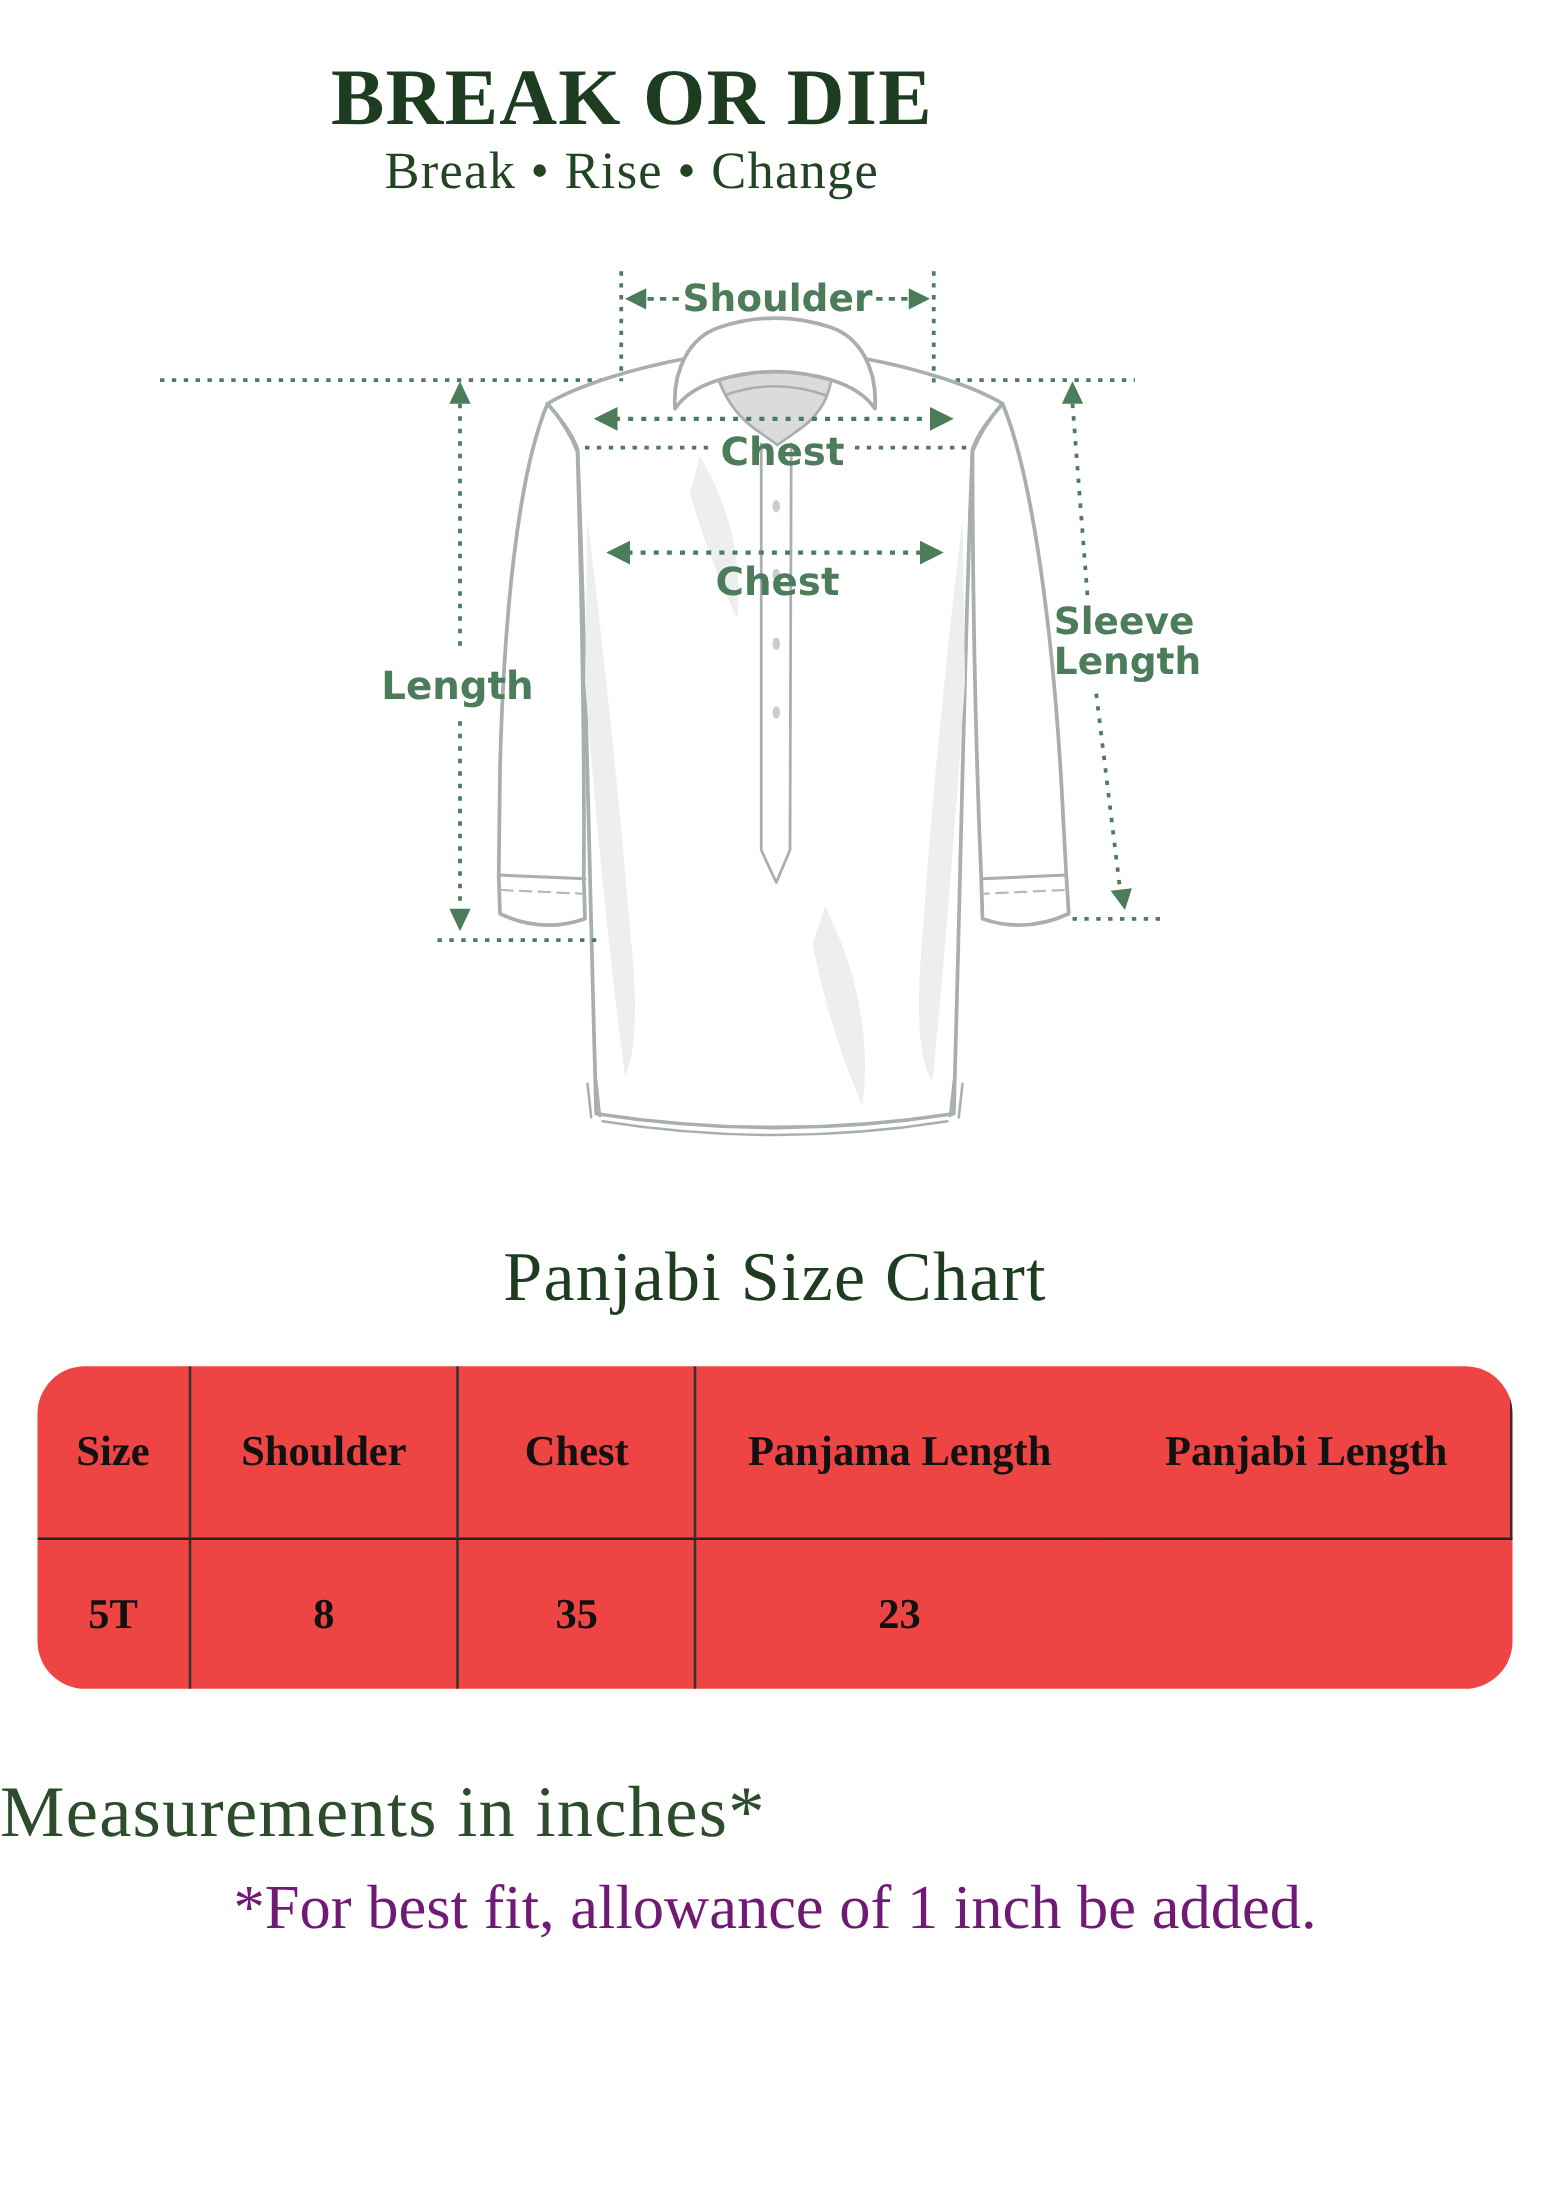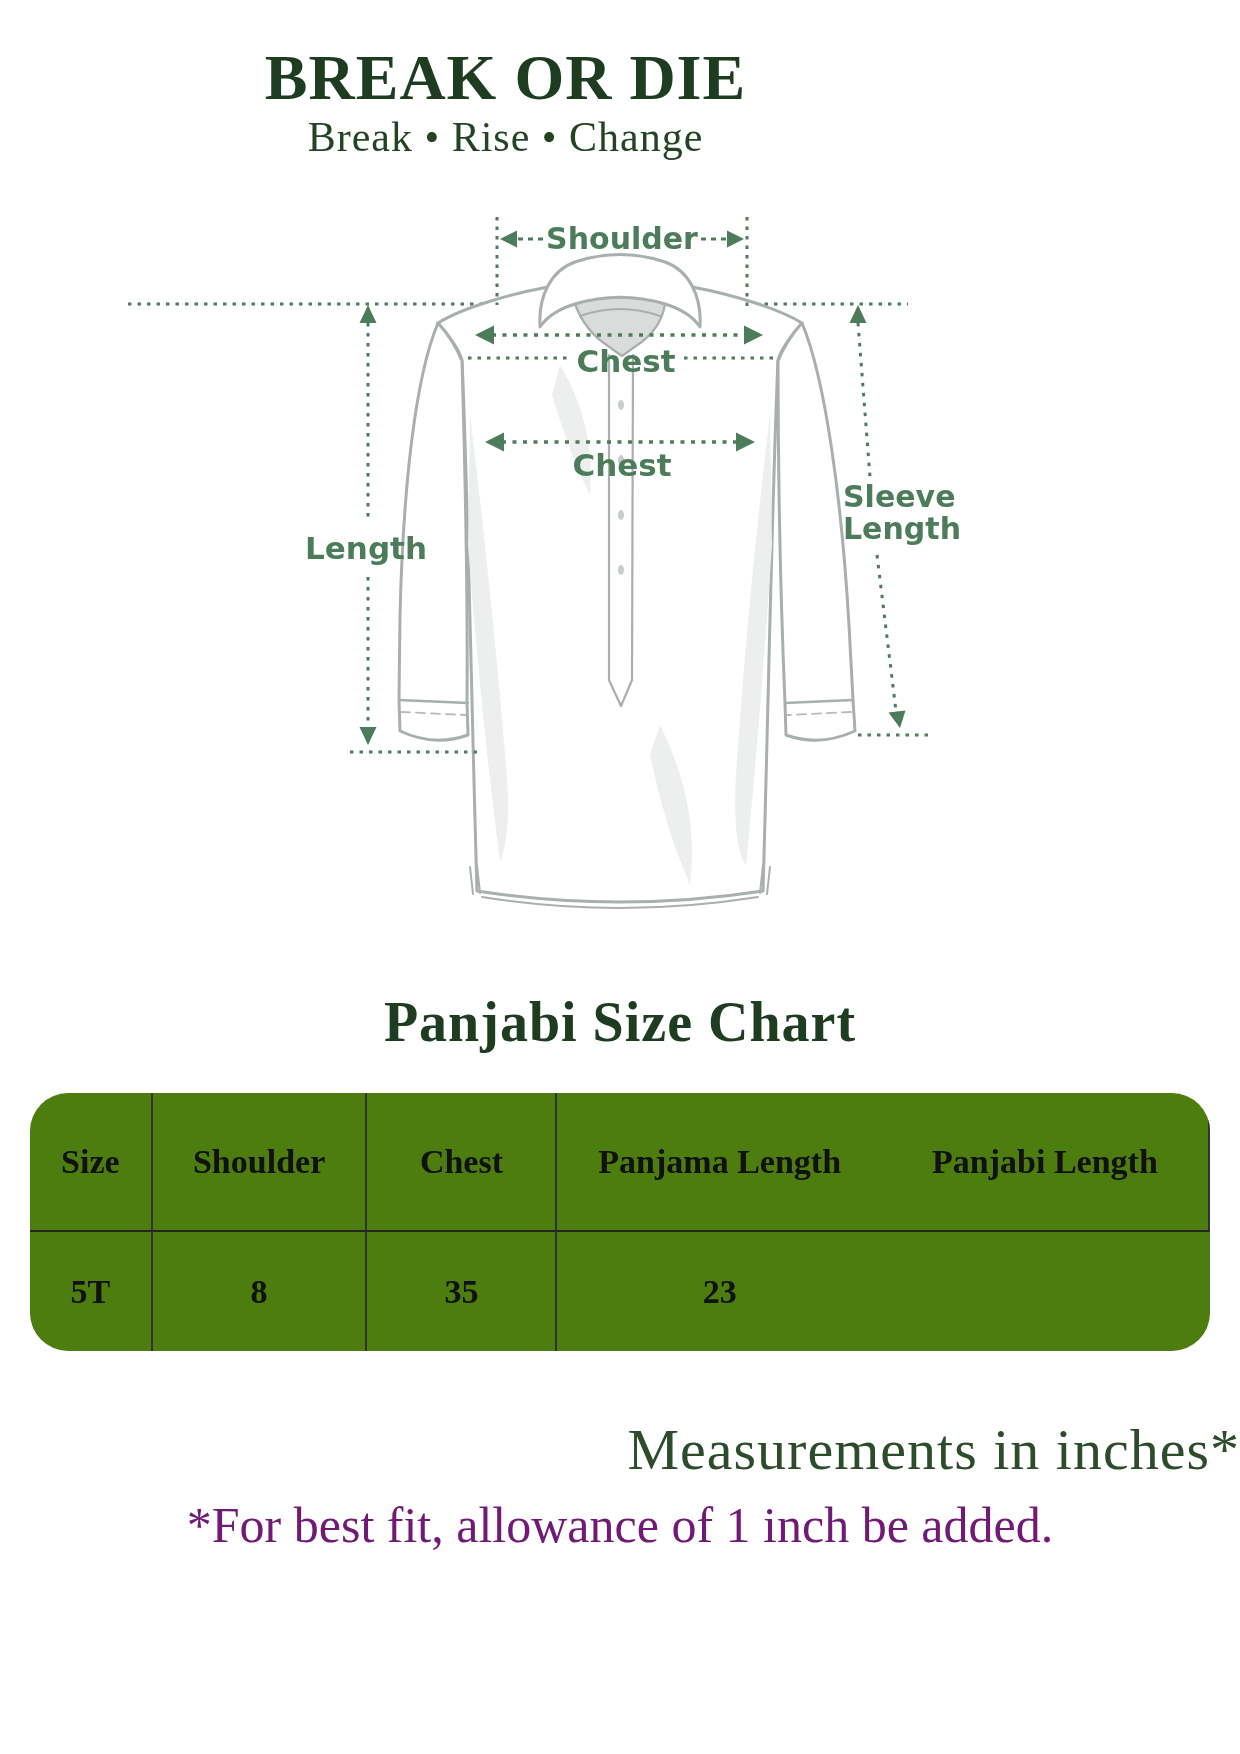--- a/index.html
+++ b/index.html
@@ -7,32 +7,32 @@
   body { font-family:"Liberation Serif", serif; position:relative; overflow:hidden; }
 
   .brand-header { position:absolute; top:44px; left:0; width:1011px; text-align:center; }
   .brand-name { font-size:64px; font-weight:bold; color:#1e3c1f; letter-spacing:1px; line-height:1.05; }
   .brand-tagline { font-size:42px; color:#234423; margin-top:2px; letter-spacing:1px; }
 
   .diagram { position:absolute; top:165px; left:0; width:1240px; height:810px; }
   .diag-label { font-family:"DejaVu Sans", sans-serif; font-weight:600; fill:#4c7c59; }
 
   .chart-title { position:absolute; top:990px; left:0; width:1240px; text-align:center;
-                 font-size:56px; font-weight:bold; color:#1e3c1f; letter-spacing:1px; }
+                 font-size:56px; font-weight:normal; color:#1e3c1f; letter-spacing:1px; }
 
   .size-table { position:absolute; top:1093px; left:30px; width:1180px; height:258px;
-                background:#4d7c0f; border-radius:38px; overflow:hidden;
+                background:#ef4444; border-radius:38px; overflow:hidden;
                 display:grid; grid-template-columns:10.4% 18.2% 16.1% 27.5% 27.8%;
                 grid-template-rows:139px 119px; }
   .cell { display:flex; align-items:center; justify-content:center;
           font-size:34px; font-weight:bold; color:#111111; }
   .cell.vline { border-right:2px solid #323232; }
   .cell.hline { border-bottom:2px solid #242424; }
 
-  .note1 { position:absolute; top:1416px; left:0; width:1240px; text-align:right;
+  .note1 { position:absolute; top:1416px; left:0; width:1240px; text-align:left;
            font-size:58px; color:#2c4c2c; letter-spacing:1px; }
   .note2 { position:absolute; top:1496px; left:0; width:1240px; text-align:center;
            font-size:50px; color:#701a75; }
 </style>
 </head>
 <body>
 
 <div class="page">
 
   <header class="brand-header">

